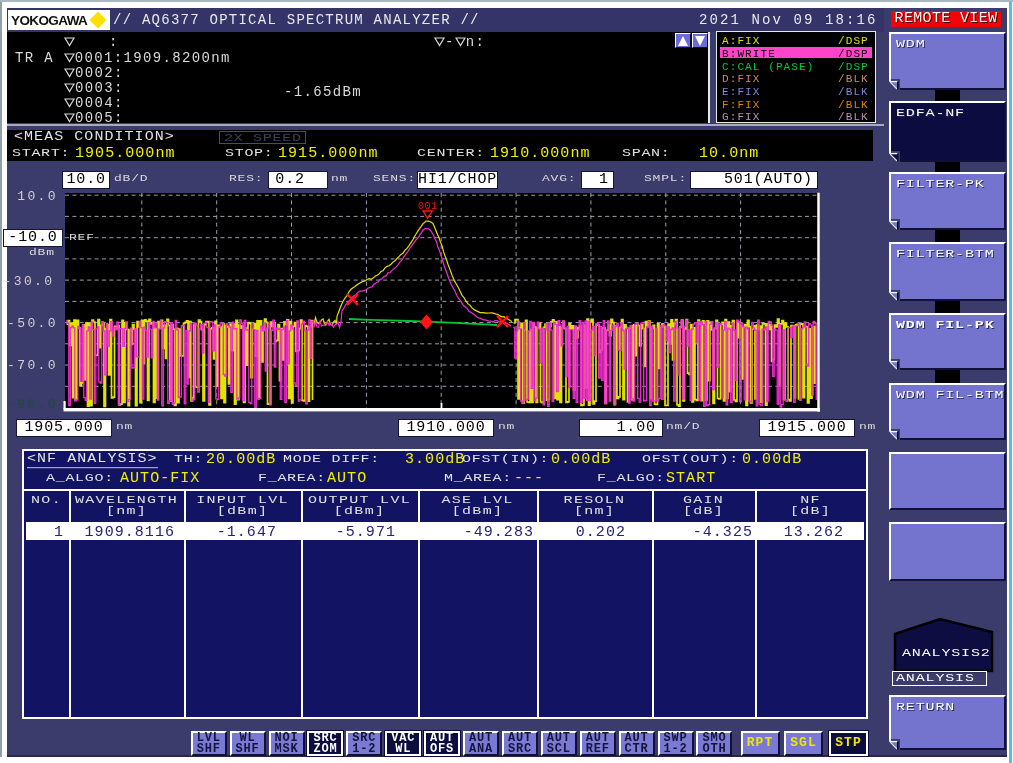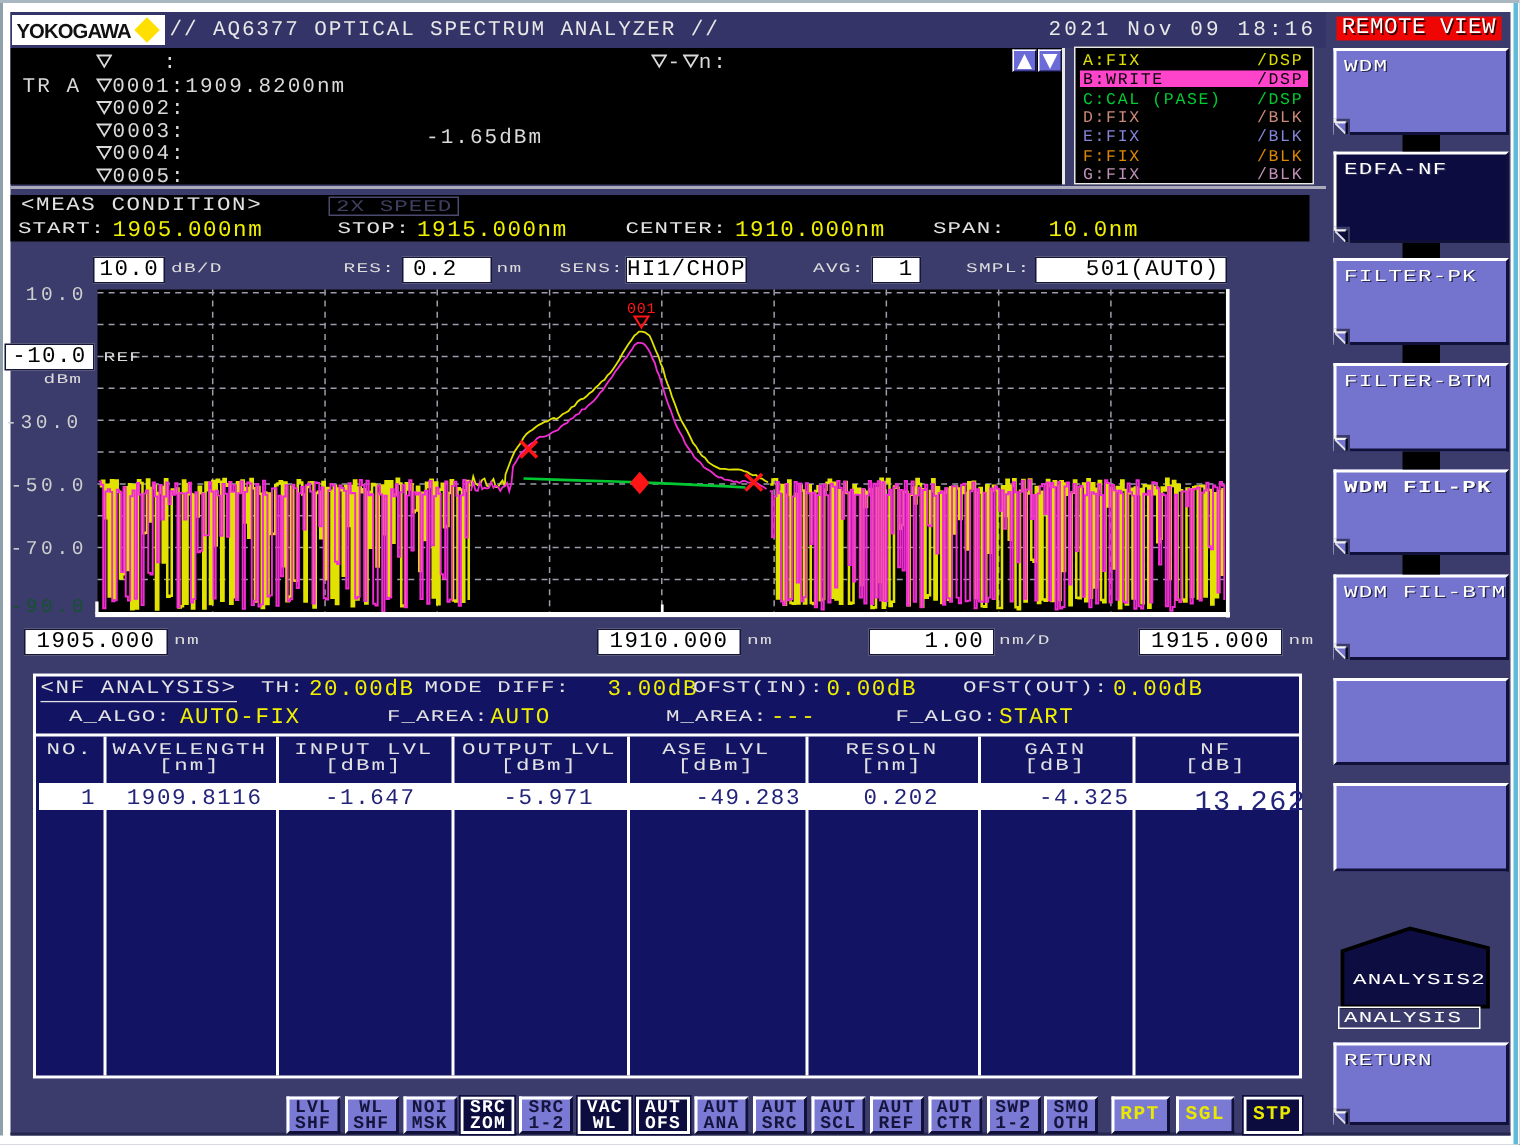--- a/index.html
+++ b/index.html
@@ -203,21 +203,21 @@
 <div class="abs lbl" style="left:755px;top:494px;width:111px;text-align:center;letter-spacing:1.3px;">NF</div>
 <div class="abs lbl" style="left:755px;top:505px;width:111px;text-align:center;letter-spacing:1.3px;">[dB]</div>
 <div class="abs" style="left:26px;top:522px;width:838px;height:18px;background:#fff;"></div>
 <div class="abs mono" style="left:-86px;top:524px;width:150px;text-align:right;font-size:15px;letter-spacing:1.05px;color:#23237a;white-space:pre;">1</div>
 <div class="abs mono" style="left:25px;top:524px;width:150px;text-align:right;font-size:15px;letter-spacing:1.05px;color:#23237a;white-space:pre;">1909.8116</div>
 <div class="abs mono" style="left:127px;top:524px;width:150px;text-align:right;font-size:15px;letter-spacing:1.05px;color:#23237a;white-space:pre;">-1.647</div>
 <div class="abs mono" style="left:246px;top:524px;width:150px;text-align:right;font-size:15px;letter-spacing:1.05px;color:#23237a;white-space:pre;">-5.971</div>
 <div class="abs mono" style="left:384px;top:524px;width:150px;text-align:right;font-size:15px;letter-spacing:1.05px;color:#23237a;white-space:pre;">-49.283</div>
 <div class="abs mono" style="left:476px;top:524px;width:150px;text-align:right;font-size:15px;letter-spacing:1.05px;color:#23237a;white-space:pre;">0.202</div>
 <div class="abs mono" style="left:603px;top:524px;width:150px;text-align:right;font-size:15px;letter-spacing:1.05px;color:#23237a;white-space:pre;">-4.325</div>
-<div class="abs mono" style="left:721px;top:524px;width:150px;text-align:right;font-size:19px;letter-spacing:1.05px;color:#23237a;white-space:pre;">13.262</div>
+<div class="abs mono" style="left:694px;top:524px;width:150px;text-align:right;font-size:15px;letter-spacing:1.05px;color:#23237a;white-space:pre;">13.262</div>
 <div class="bbtn" style="left:190.7px;">LVL
 SHF</div>
 <div class="bbtn" style="left:229.6px;">WL
 SHF</div>
 <div class="bbtn" style="left:268.5px;">NOI
 MSK</div>
 <div class="bbtn dk" style="left:307.4px;">SRC
 ZOM</div>
 <div class="bbtn" style="left:346.3px;">SRC
 1-2</div>

